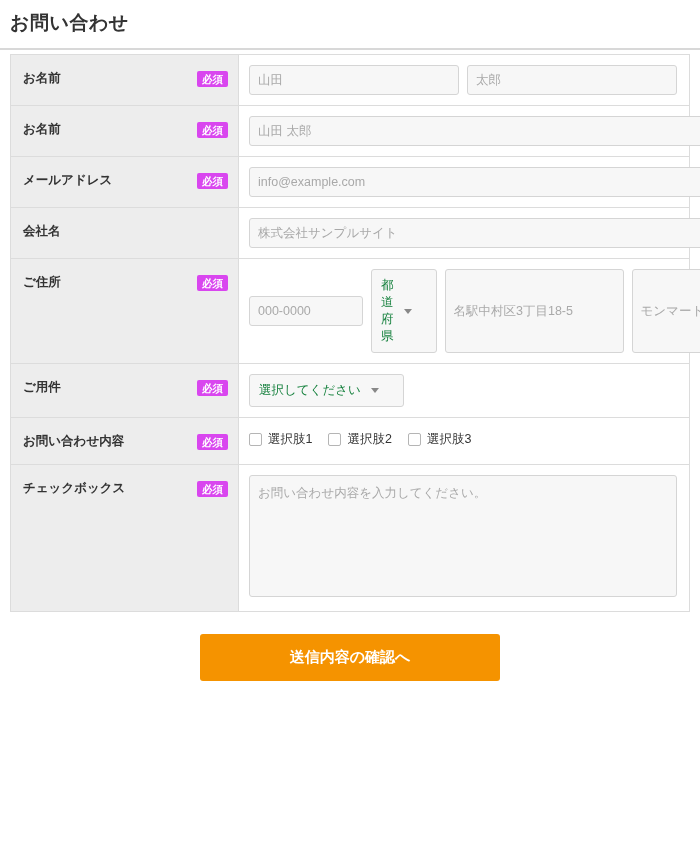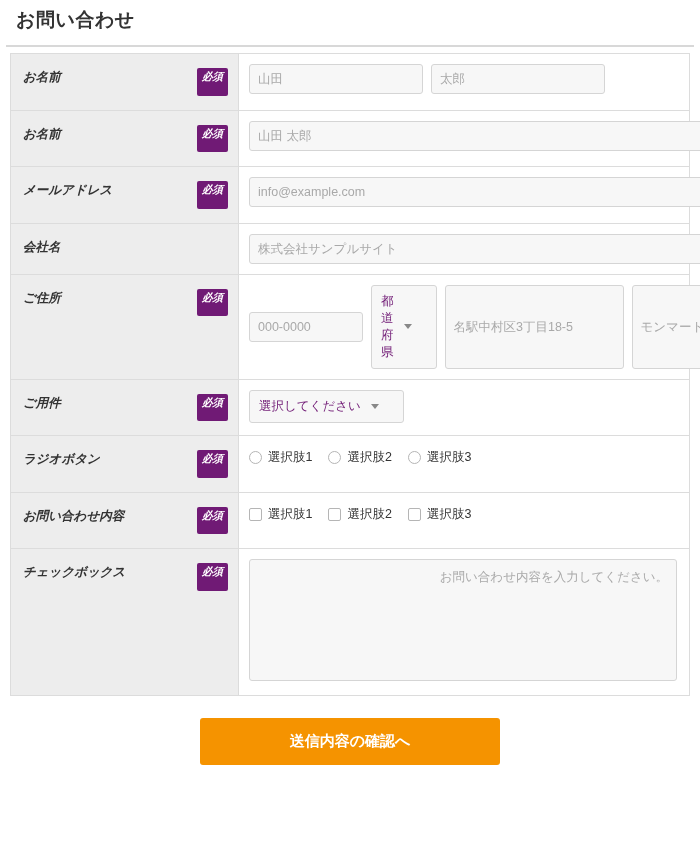--- a/index.html
+++ b/index.html
@@ -13,22 +13,22 @@
   }
   .page {
     width: 700px;
     height: 865px;
     position: relative;
   }
   .page-title {
     font-size: 19px;
     font-weight: bold;
     color: #333333;
-    padding: 1px 10px 12px 10px;
-    margin: 6px;
+    padding: 10px 10px 12px 10px;
+    margin: 0;
     border-bottom: 2px solid #d8d8d8;
     letter-spacing: 0.5px;
   }
   .intro {
     font-size: 12px;
     line-height: 1.7;
     color: #444444;
     padding: 12px 10px 12px 10px;
     margin: 0;
   }
@@ -53,33 +53,32 @@
     vertical-align: top;
     padding: 14px 10px 14px 12px;
     font-size: 12.5px;
     font-weight: bold;
     color: #333333;
     border-right: 1px solid #dcdcdc;
     position: relative;
   }
   .th-inner {
     display: flex;
-    align-items: flex-start;
+    align-items: flex-end;
     justify-content: space-between;
-    font-style: italic;
   }
   .th-label { padding-top: 1px; }
   .badge-required {
     display: inline-block;
-    background: #701a75;
+    background: #d946ef;
     color: #ffffff;
     font-size: 10.5px;
     font-weight: bold;
     line-height: 1;
-    padding: 3px 5px 14px 5px;
+    padding: 3px 5px 3px 5px;
     border-radius: 2px;
     margin-left: 15px;
     white-space: nowrap;
   }
   .badge-spacer { display: inline-block; width: 1px; }
   .td-cell {
     background: #ffffff;
     vertical-align: top;
     padding: 10px 10px 10px 10px;
   }
@@ -91,27 +90,27 @@
     border: 1px solid #d5d5d5;
     border-radius: 3px;
     padding: 7px 8px;
     outline: none;
   }
   input[type="text"]::placeholder, textarea::placeholder {
     color: #a9a9a9;
   }
   .row-flex { display: flex; gap: 8px; align-items: center; }
   .row-stack { display: flex; flex-direction: row; gap: 8px; }
-  .in-half { width: 174px; }
+  .in-half { width: 210px; }
   .in-full { width: 480px; }
   .in-zip { width: 114px; }
   .sel {
     font-family: "Liberation Sans", sans-serif;
     font-size: 12.5px;
-    color: #701a75;
+    color: #15803d;
     background: #f7f7f7;
     border: 1px solid #d5d5d5;
     border-radius: 3px;
     padding: 7px 24px 7px 9px;
     position: relative;
     display: inline-flex;
     align-items: center;
   }
   .sel .caret {
     margin-left: 10px;
@@ -140,21 +139,20 @@
     border: 1px solid #b5b5b5;
     border-radius: 2px;
     background: #ffffff;
     display: inline-block;
   }
   textarea {
     width: 428px;
     height: 122px;
     resize: none;
     line-height: 1.6;
-    text-align: right;
   }
   .submit-wrap {
     text-align: center;
     padding: 22px 0 20px 0;
   }
   .submit-btn {
     display: inline-block;
     width: 300px;
     background: #f59300;
     color: #ffffff;
@@ -261,44 +259,20 @@
           </div>
         </td>
         <td class="td-cell">
           <span class="sel">
             <span>選択してください</span>
             <span class="caret"></span>
           </span>
         </td>
       </tr>
 
-      <tr>
-        <td class="th-cell">
-          <div class="th-inner">
-            <span class="th-label">ラジオボタン</span>
-            <span class="badge-required">必須</span>
-          </div>
-        </td>
-        <td class="td-cell">
-          <div class="opt-group">
-            <label class="opt">
-              <span class="radio-box"></span>
-              <span>選択肢1</span>
-            </label>
-            <label class="opt">
-              <span class="radio-box"></span>
-              <span>選択肢2</span>
-            </label>
-            <label class="opt">
-              <span class="radio-box"></span>
-              <span>選択肢3</span>
-            </label>
-          </div>
-        </td>
-      </tr>
 
       <tr>
         <td class="th-cell">
           <div class="th-inner">
             <span class="th-label">お問い合わせ内容</span>
             <span class="badge-required">必須</span>
           </div>
         </td>
         <td class="td-cell">
           <div class="opt-group">

